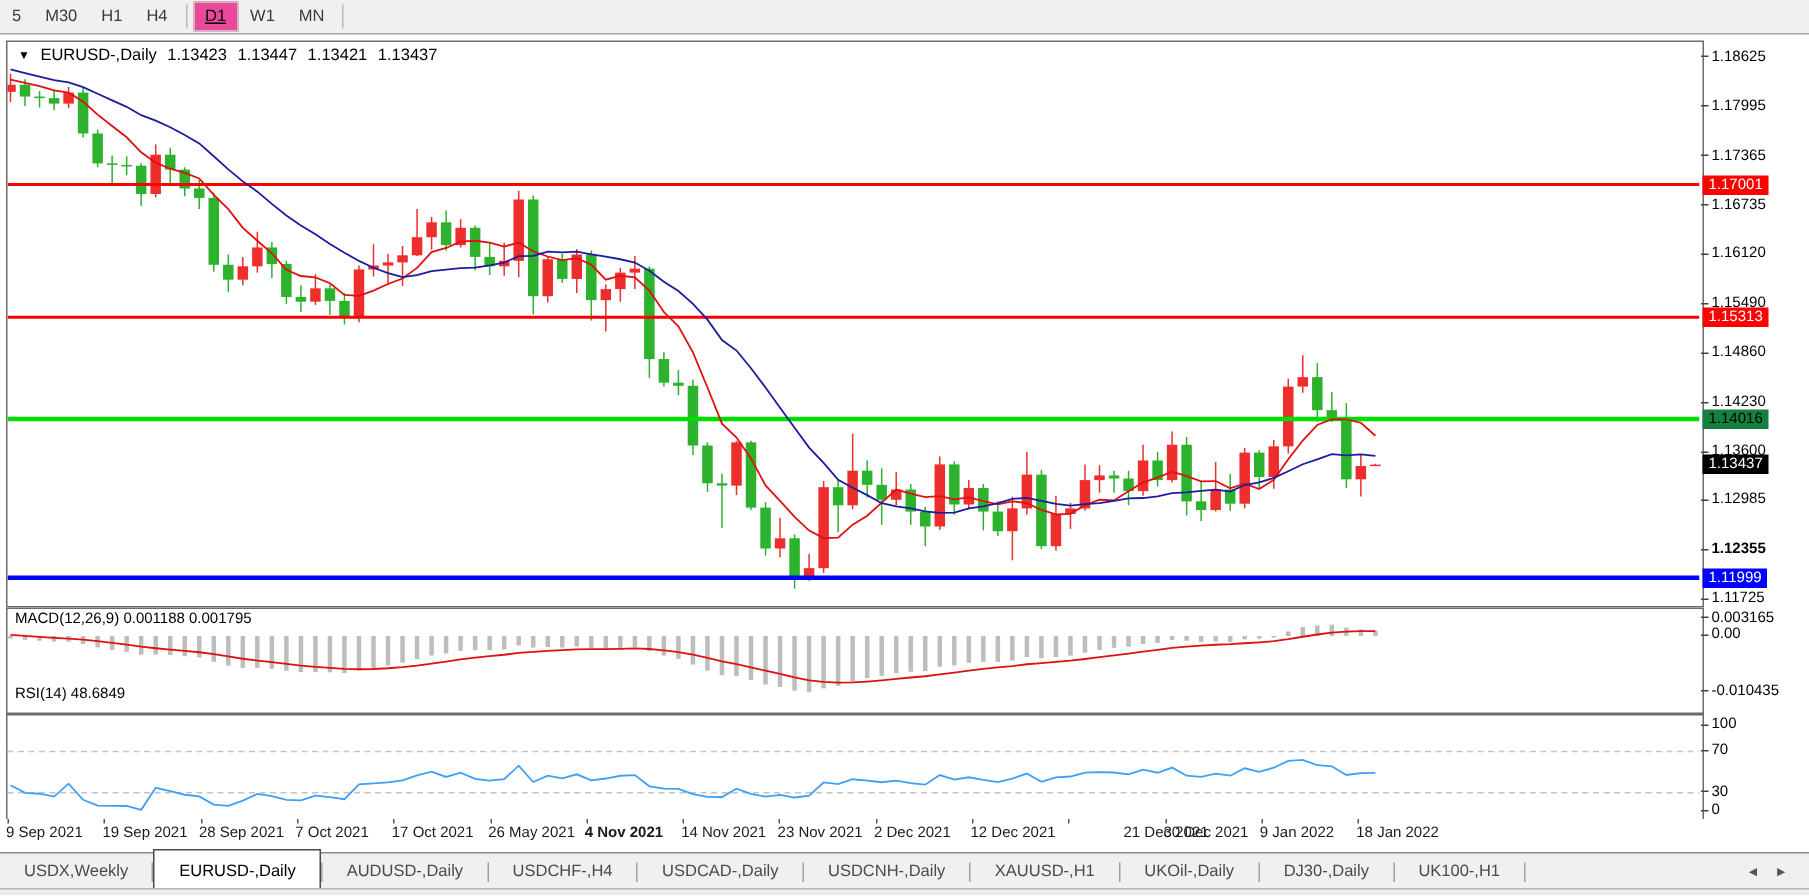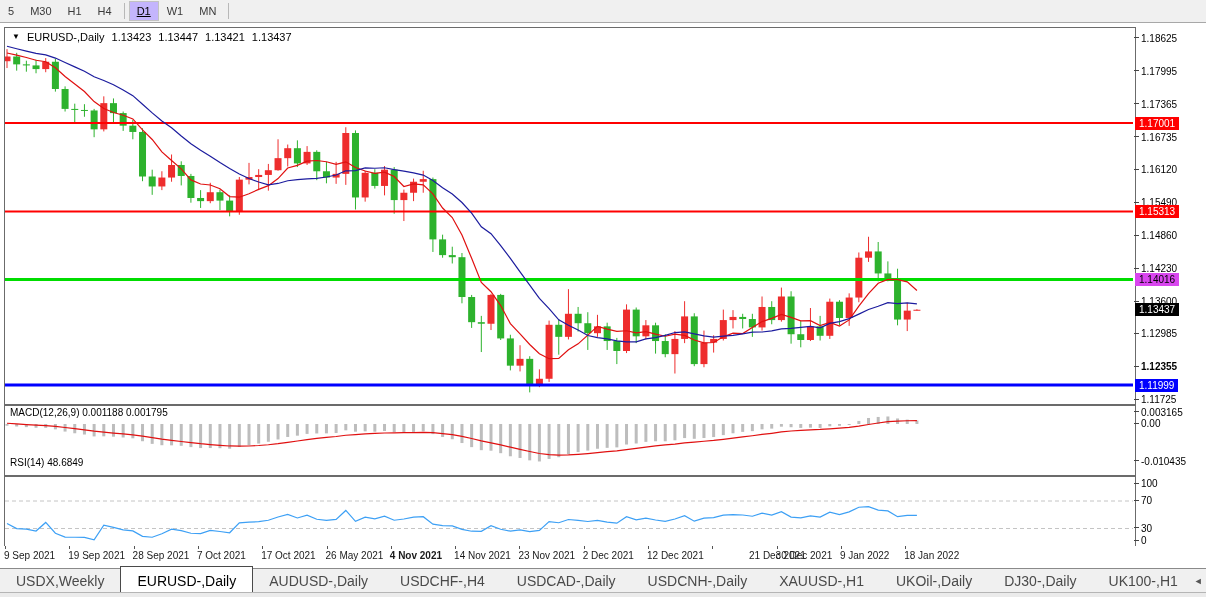--- a/index.html
+++ b/index.html
@@ -2,21 +2,21 @@
 <html><head>
 <meta charset="utf-8">
 <style>
   html,body{margin:0;padding:0;background:#fff;}
   .screen{position:relative;width:1206px;height:597px;background:#fff;overflow:hidden;
           font-family:"Liberation Sans",sans-serif;-webkit-font-smoothing:none;}
   
   .toolbar{position:absolute;left:0;top:0;width:1206px;height:22px;background:#f0f0f0;
            border-bottom:1px solid #a8a8a8;display:flex;align-items:center;}
   .tfbtn{height:20px;line-height:20px;padding:0 8px;font-size:11px;color:#3a3a3a;cursor:default;}
-  .tfbtn.active{background:#c4b5fd;box-shadow:inset 0 0 0 1px #c2c2c2;color:#000;text-decoration:underline;}
+  .tfbtn.active{background:#ec4899;box-shadow:inset 0 0 0 1px #c2c2c2;color:#000;text-decoration:underline;}
   .tbsep{width:1px;height:16px;background:#b8b8b8;margin:0 4px;}
   
   .panel{position:absolute;background:#fff;border:1px solid #6b6b6b;}
   #main-panel{left:4px;top:27px;width:1130px;height:376px;}
   #macd-panel{left:4px;top:405px;width:1130px;height:69px;}
   #rsi-panel{left:4px;top:476px;width:1130px;height:70px;}
   .panel svg{position:absolute;left:0;top:0;}
   
   .chart-title{position:absolute;left:12px;top:31px;font-size:11px;color:#000;display:flex;gap:0;}
   .chart-title span{margin-right:7px;}
@@ -26,21 +26,21 @@
   .axlbl{position:absolute;left:1141px;font-size:10px;color:#000;transform:translateY(-50%);white-space:nowrap;}
   .tickdash{position:absolute;left:1134px;width:5px;height:1px;background:#444;}
   .ptag{position:absolute;left:1135px;height:13px;line-height:13px;font-size:10px;padding:0 4px;white-space:nowrap;}
   
   .date-axis{position:absolute;left:0;top:546px;width:1206px;height:22px;background:#fff;}
   .dlbl{position:absolute;top:4px;font-size:10px;color:#1a1a1a;white-space:nowrap;}
   .dtick{position:absolute;top:0;width:1px;height:3px;background:#555;}
   
   .tabbar{position:absolute;left:0;top:568px;width:1206px;height:24px;background:#f0f0f0;
           border-top:1px solid #8a8a8a;display:flex;align-items:center;}
-  .tab{height:22px;line-height:22px;padding:4px 16px;font-size:14px;color:#4a4a4a;white-space:nowrap;cursor:default;}
+  .tab{height:22px;line-height:22px;padding:4px 16px;font-size:11px;color:#4a4a4a;white-space:nowrap;cursor:default;}
   .tab.active{background:#fff;border:1px solid #4a4a4a;color:#000;height:20px;line-height:20px;}
   .tabdiv{width:1px;height:13px;background:#a0a0a0;}
   .tab-arrows{margin-left:auto;display:flex;gap:10px;padding-right:14px;}
   .tab-arrow{font-size:9px;color:#555;cursor:default;}
   .bottomstrip{position:absolute;left:0;top:592px;width:1206px;height:5px;background:#ebebeb;border-top:1px solid #b5b5b5;}
 </style>
 </head>
 <body>
 
 <div class="screen">
@@ -406,21 +406,21 @@
       <div class="tickdash" style="top: 300.712px;"></div>
       <div class="axlbl" style="top: 301.212px;">1.13600</div>
       <div class="tickdash" style="top: 332.938px;"></div>
       <div class="axlbl" style="top: 333.438px;">1.12985</div>
       <div class="tickdash" style="top: 365.95px;"></div>
       <div class="axlbl" style="top: 366.45px; font-weight: bold;">1.12355</div>
       <div class="tickdash" style="top: 398.962px;"></div>
       <div class="axlbl" style="top: 399.462px;">1.11725</div>
       <div class="ptag" style="top: 116.5px; background: rgb(255, 0, 0); color: rgb(255, 255, 255);">1.17001</div>
       <div class="ptag" style="top: 204.951px; background: rgb(255, 0, 0); color: rgb(255, 255, 255);">1.15313</div>
-      <div class="ptag" style="top: 272.914px; background: #d946ef; color: rgb(0, 0, 0);">1.14016</div>
+      <div class="ptag" style="top: 272.914px; background: #15803d; color: rgb(0, 0, 0);">1.14016</div>
       <div class="ptag" style="top: 303.254px; background: rgb(0, 0, 0); color: rgb(255, 255, 255);">1.13437</div>
       <div class="ptag" style="top: 378.605px; background: rgb(0, 0, 255); color: rgb(255, 255, 255);">1.11999</div>
     </div>
   <div id="macd-axis">
       <div class="tickdash" style="top: 411.106px;"></div>
       <div class="axlbl" style="top: 411.606px;">0.003165</div>
       <div class="tickdash" style="top: 422.5px;"></div>
       <div class="axlbl" style="top: 423px;">0.00</div>
       <div class="tickdash" style="top: 460.066px;"></div>
       <div class="axlbl" style="top: 460.566px;">-0.010435</div>

